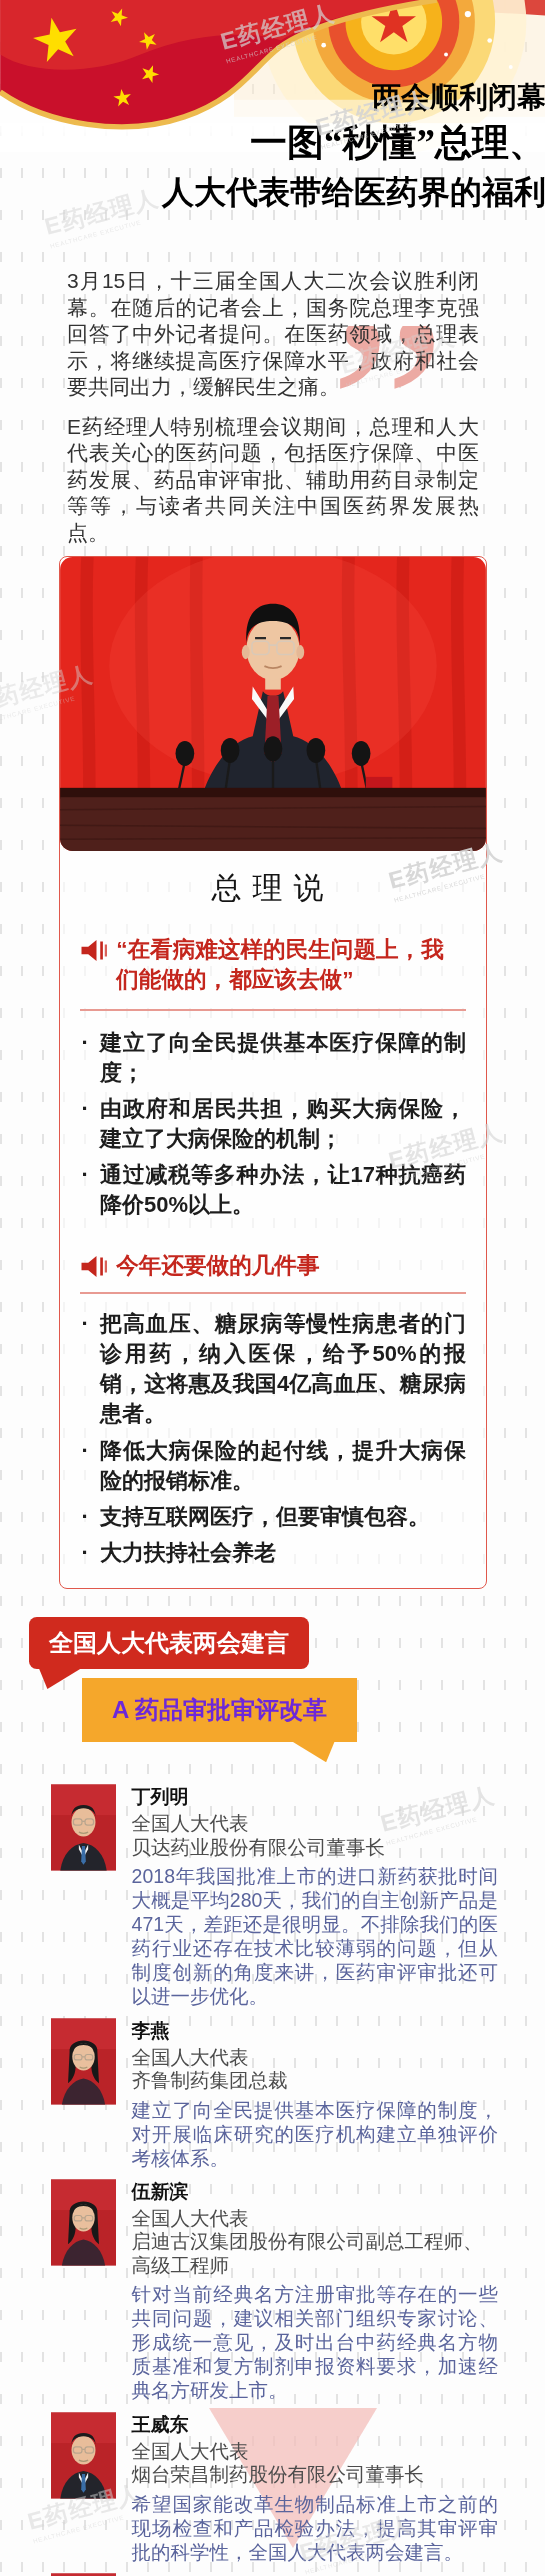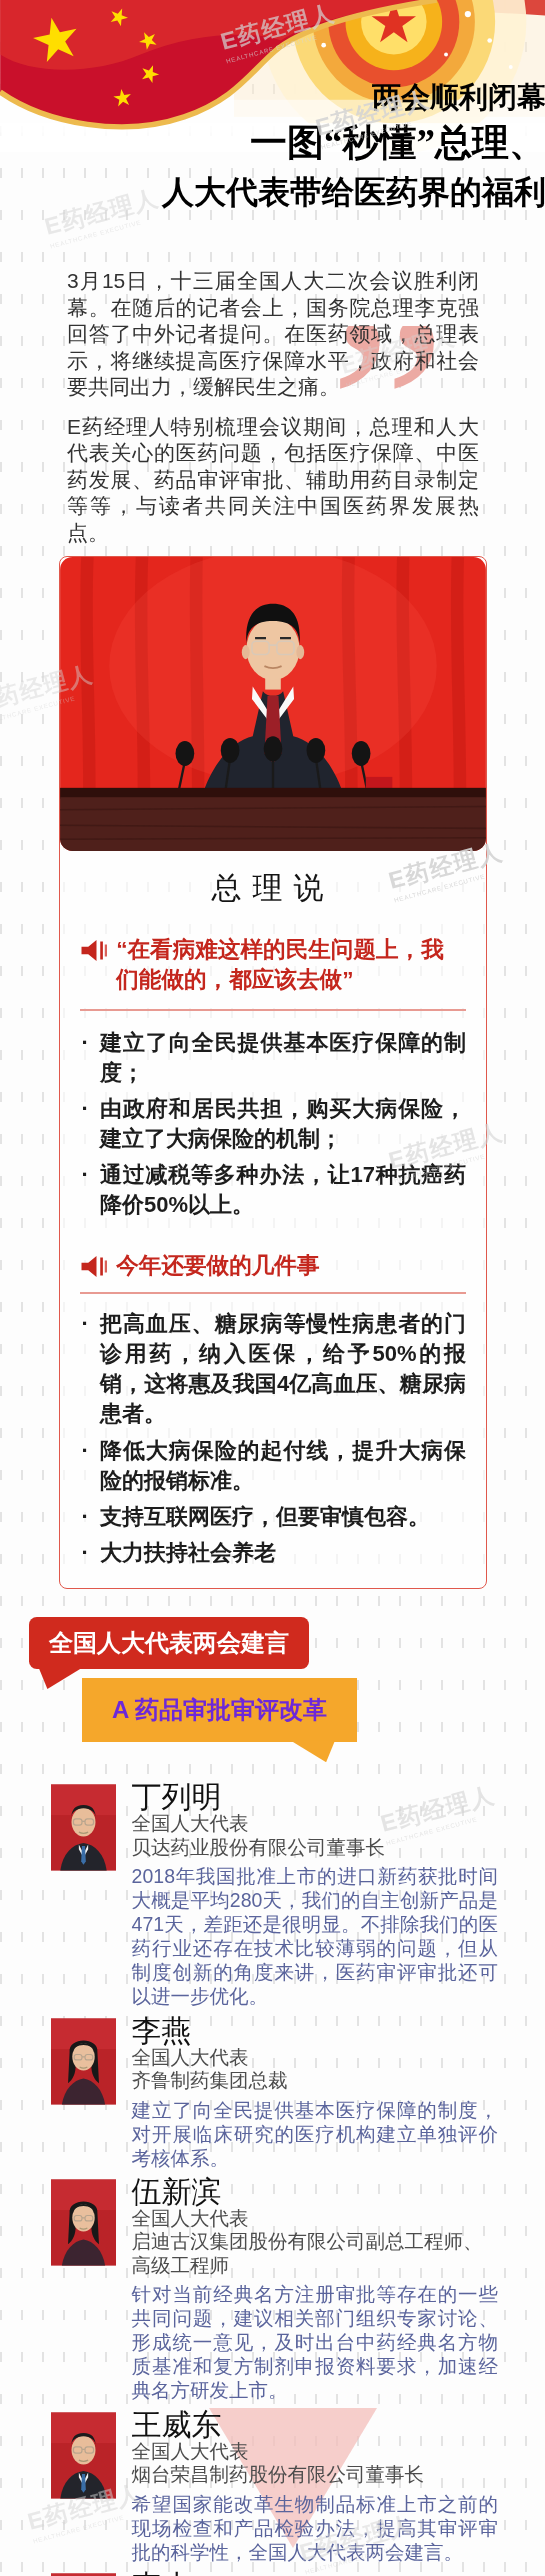--- a/index.html
+++ b/index.html
@@ -61,21 +61,21 @@
     background:#d02a1e;clip-path:polygon(0 0,100% 0,20% 100%);}
   .bubble-yellow{position:relative;display:inline-block;margin:9.4px 0 0 82px;background:#f5a72b;
     color:#6d28d9;font-size:24px;font-weight:bold;padding:16px 30px;border-radius:0;}
   .bubble-yellow::after{content:"";position:absolute;right:22px;bottom:-20px;width:45px;height:22px;
     background:#f5a72b;clip-path:polygon(0 0,100% 0,80% 100%);}
   
   .reps{margin:42px 48px 0 51px;position:relative;z-index:1;}
   .rep{display:flex;margin-bottom:9.4px;}
   .avatar{flex:0 0 65px;width:65px;height:87px;margin-right:15.6px;}
   .rep-body{flex:1;min-width:0;}
-  .rep-name{font-size:30px;line-height:26.5px;font-weight:normal;color:#111;margin-bottom:1.6px;}
+  .rep-name{font-size:19px;line-height:26.5px;font-weight:bold;color:#111;margin-bottom:1.6px;}
   .rep-role,.rep-org{font-size:19.5px;line-height:23.4px;color:#4c4c4c;font-weight:500;}
   .rep-text{font-size:19.5px;line-height:24px;color:#5a649c;font-weight:400;margin-top:5px;text-align:justify;}
   .pink-triangle{position:absolute;z-index:0;left:209px;top:2408px;width:168px;height:140px;
     background:#f3bdb9;opacity:0.75;clip-path:polygon(0 0,100% 0,50% 100%);}
 </style>
 </head>
 <body>
 
 <div class="page">
 

